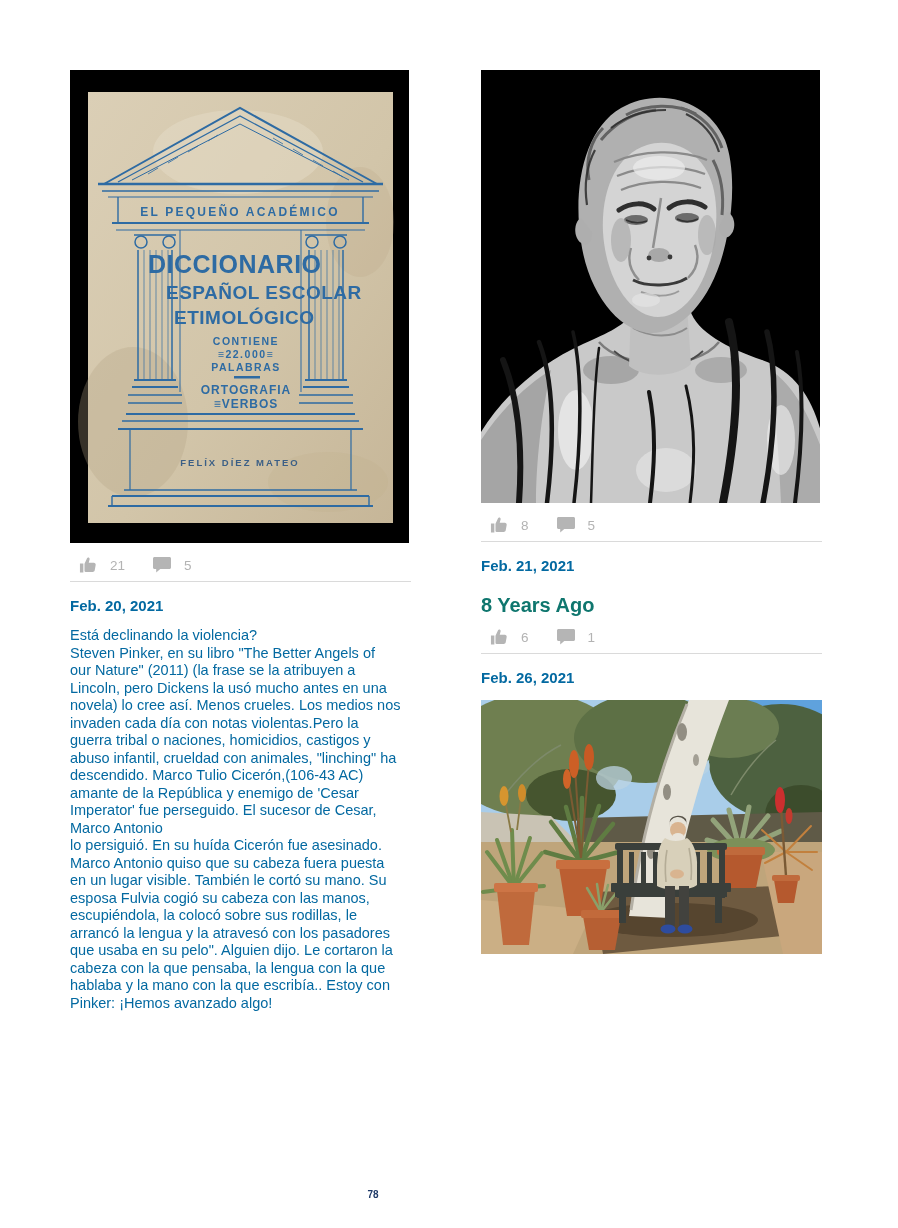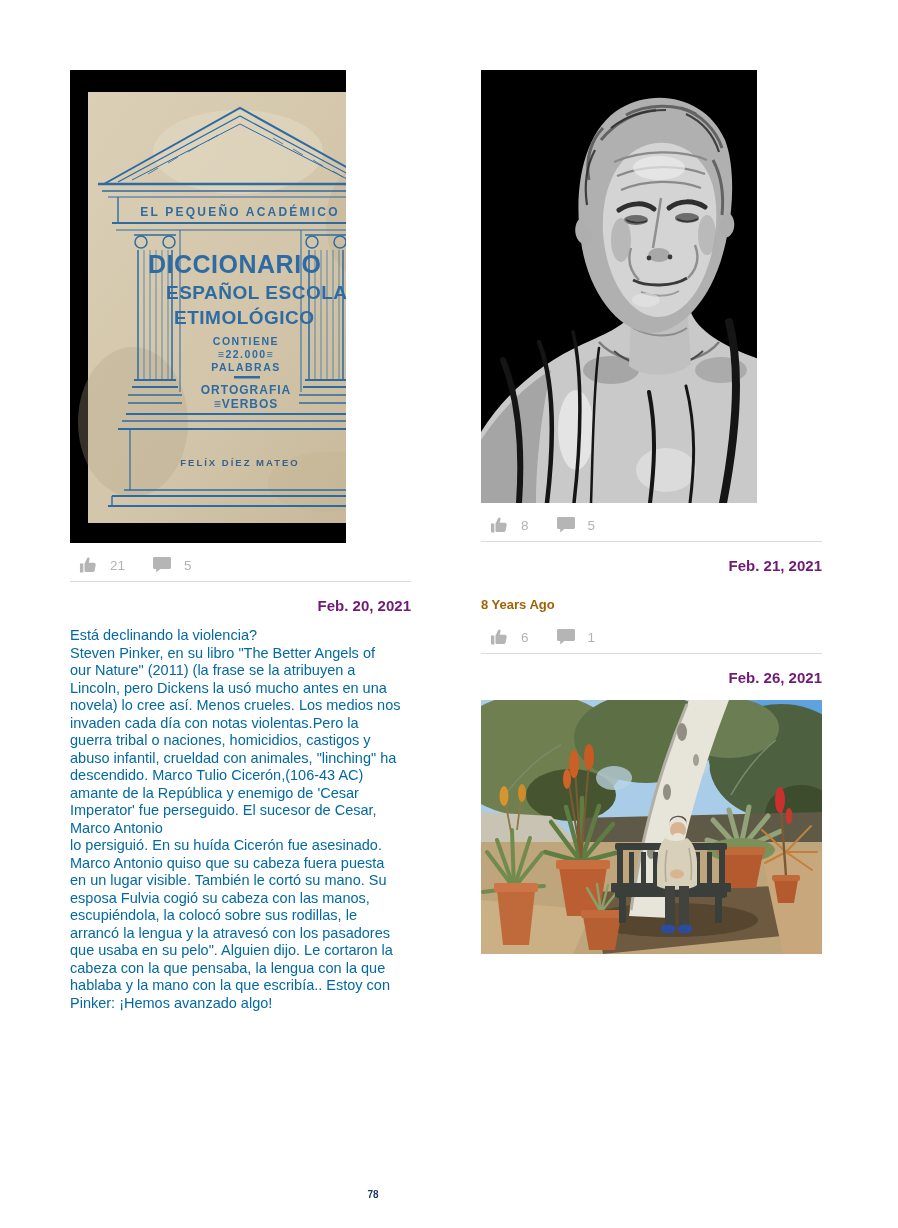--- a/index.html
+++ b/index.html
@@ -1,34 +1,34 @@
 <!DOCTYPE html>
 <html><head>
 <meta charset="utf-8">
 <style>
   html,body{margin:0;padding:0;background:#ffffff;}
   body{width:898px;height:1228px;font-family:"Liberation Sans",sans-serif;}
   .page{position:relative;width:898px;height:1228px;background:#fff;overflow:hidden;}
   .col{position:absolute;top:70px;width:341px;}
   .col-left{left:70px;}
   .col-right{left:481px;}
-  .post-image{width:276px;background:#000;overflow:hidden;}
+  .post-image{width:339px;background:#000;overflow:hidden;}
   .post-image svg{display:block;}
   .book-image{height:473px;}
   .bust-image{height:433px;}
   .garden-image{width:341px;height:254px;margin-top:14px;overflow:hidden;}
   .reactions{display:flex;align-items:center;margin-top:13px;height:18px;padding-left:8px;}
   .ricon{display:inline-flex;width:20px;height:18px;}
   .ricon svg{width:20px;height:18px;fill:#b5b5b5;}
   .rcount{color:#b3b3b3;font-size:13.5px;margin-left:12px;}
   .rgap{width:27px;}
   .sep{border-top:1px solid #dadada;margin-top:7px;height:0;}
-  .post-date{margin-top:15px;font-weight:bold;font-size:15px;line-height:17px;color:#701a75;text-align:right;}
+  .post-date{margin-top:15px;font-weight:bold;font-size:15px;line-height:17px;color:#0369a1;}
   .post-body{margin-top:13px;font-size:14.5px;line-height:17.5px;color:#0369a1;white-space:pre;}
-  .years-ago{margin-top:21px;font-weight:bold;font-size:13px;line-height:20px;color:#a16207;}
+  .years-ago{margin-top:21px;font-weight:bold;font-size:20px;line-height:20px;color:#0f766e;}
   .footer{position:absolute;top:1189px;left:0;width:746px;text-align:center;font-size:10px;font-weight:bold;color:#1f3a68;}
   .cover-text{font-family:"Liberation Sans",sans-serif;font-weight:bold;}
 </style>
 </head>
 <body>
 
 <div class="page">
 
   <div class="col col-left">
 

